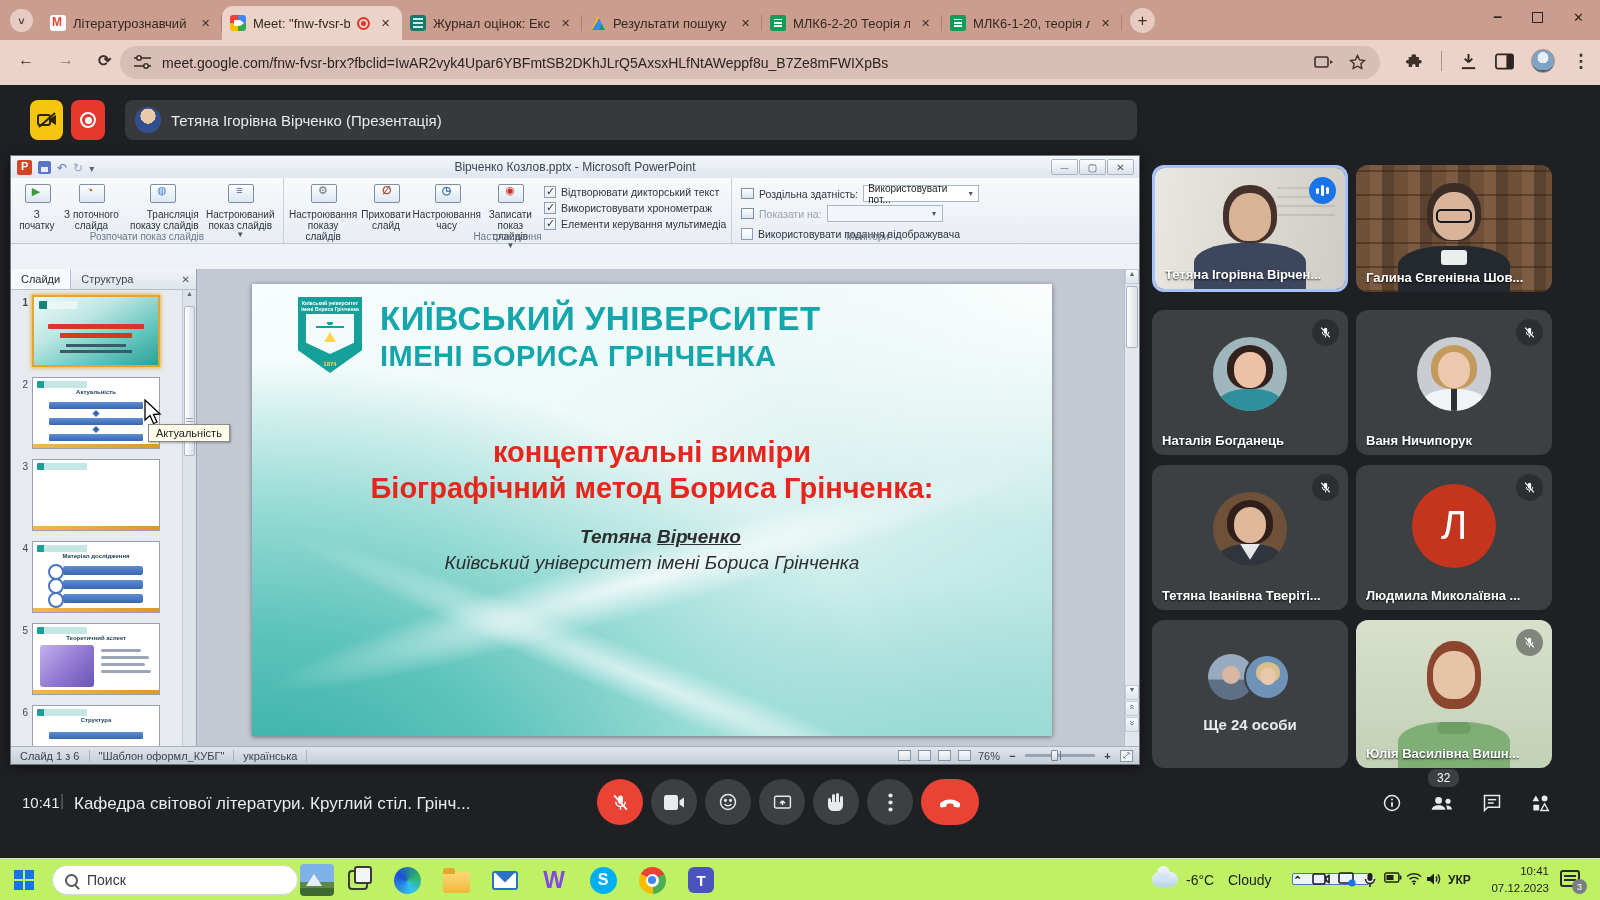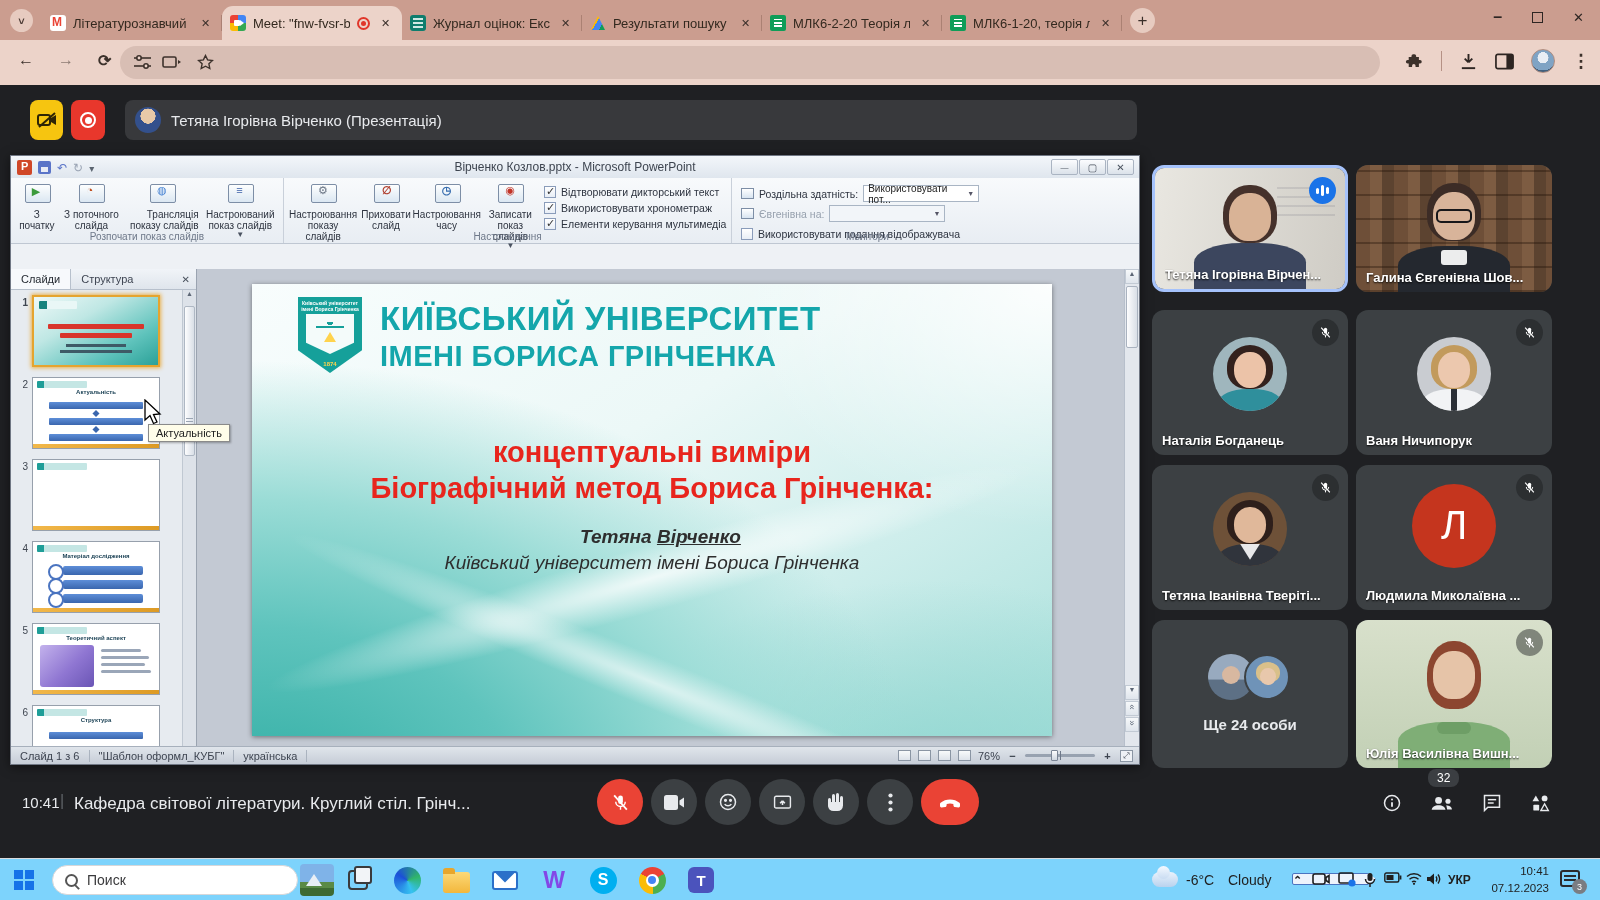--- a/index.html
+++ b/index.html
@@ -268,21 +268,21 @@
   .letter-circle{position:absolute;left:50%;top:42%;width:84px;height:84px;transform:translate(-50%,-50%);border-radius:50%;background:#c5351e;color:#fff;font-size:40px;display:flex;align-items:center;justify-content:center;}
   .ovf-a{position:absolute;top:34px;width:46px;height:46px;border-radius:50%;}
   .o1{left:56px;background:linear-gradient(#98aabf 0 55%,#5d7085 56%);}
   .o1::after{content:'';position:absolute;left:14px;top:12px;width:18px;height:18px;border-radius:50%;background:#d8b8a0;}
   .o2{left:92px;background:linear-gradient(#6f93b8 0 100%);border:2px solid #3c4043;}
   .o2::before{content:'';position:absolute;left:10px;top:6px;width:24px;height:20px;border-radius:50% 50% 40% 40%;background:#d9c08a;}
   .o2::after{content:'';position:absolute;left:14px;top:12px;width:16px;height:17px;border-radius:48%;background:#e8c8ac;}
   .ovf-label{position:absolute;left:0;right:0;top:96px;text-align:center;color:#e8eaed;font-size:15px;font-weight:600;}
 
   
-  .taskbar{position:absolute;left:0;top:858px;width:1600px;height:42px;background:#7dd3fc;border-top:1px solid #d9dbde;padding-left:32px;}
+  .taskbar{position:absolute;left:0;top:858px;width:1600px;height:42px;background:#bef264;border-top:1px solid #d9dbde;padding-left:32px;}
   .start{position:absolute;left:14px;top:11px;width:20px;height:20px;display:grid;grid-template-columns:1fr 1fr;grid-template-rows:1fr 1fr;gap:2px;}
   .start i{background:#1572e8;}
   .tsearch{position:absolute;left:52px;top:6px;width:246px;height:30px;background:#fff;border:1px solid #d7d7d9;border-radius:15px;display:flex;align-items:center;padding:0 12px;gap:9px;}
   .tsearch .mag{width:13px;height:13px;border:2px solid #555;border-radius:50%;position:relative;flex:none;}
   .tsearch .mag::after{content:'';position:absolute;right:-4px;bottom:-3px;width:6px;height:2px;background:#555;transform:rotate(45deg);}
   .tsearch span{font-size:14px;color:#3a3a3c;}
   .widget{position:absolute;left:300px;top:5px;width:34px;height:32px;border-radius:4px;overflow:hidden;background:linear-gradient(180deg,#7fb3e8 0 55%,#5a8a46 55% 75%,#3e6a32 75%);}
   .widget::after{content:'';position:absolute;left:6px;top:10px;width:16px;height:12px;background:#e8eef5;clip-path:polygon(50% 0,100% 100%,0 100%);}
   .taskview{position:absolute;left:348px;top:11px;width:20px;height:20px;border:2px solid #3a3a3c;border-radius:4px;}
   .taskview::after{content:'';position:absolute;left:4px;top:-6px;width:14px;height:14px;border:2px solid #3a3a3c;border-radius:3px;background:#f2f4f7;}
@@ -367,20 +367,21 @@
   </div>
   <div class="urlbar">
     <svg class="tune" viewBox="0 0 17 15">
         <g stroke="#3c312b" stroke-width="1.6" fill="none">
           <line x1="0" y1="3" x2="17" y2="3"></line>
           <line x1="0" y1="11" x2="17" y2="11"></line>
           <circle cx="5" cy="3" r="2.2" fill="#ecd3c9"></circle>
           <circle cx="12" cy="11" r="2.2" fill="#ecd3c9"></circle>
         </g>
       </svg>
+    <span class="url-text">meet.google.com/fnw-fvsr-brx?fbclid=IwAR2vyk4Upar6YBFmtSB2DKhJLrQ5AxsxHLfNtAWeppf8u_B7Ze8mFWIXpBs</span>
     <span class="ub-right">
       <svg class="lineic" width="19" height="15" viewBox="0 0 19 15">
           <rect x="1" y="2" width="13" height="10" rx="1.5" stroke="#3c312b" stroke-width="1.6" fill="none"></rect>
           <path d="M16 5v4l3-2z" fill="#3c312b"></path>
         </svg>
       <svg class="lineic" width="17" height="17" viewBox="0 0 17 17">
           <path d="M8.5 1.5l2.1 4.4 4.8.6-3.5 3.3.9 4.7-4.3-2.3-4.3 2.3.9-4.7L1.6 6.5l4.8-.6z" fill="none" stroke="#3c312b" stroke-width="1.4"></path>
         </svg>
     </span>
   </div>
@@ -497,21 +498,21 @@
           <div class="mrow">
             <span class="mico"></span>
             <span>Роздільна здатність:</span>
             <span class="dropdown">
                 <span>Використовувати пот...</span>
                 <span class="dd-arrow"></span>
               </span>
           </div>
           <div class="mrow dis">
             <span class="mico"></span>
-            <span>Євгенівна на:</span>
+            <span>Показати на:</span>
             <span class="dropdown empty">
                 <span class="dd-arrow"></span>
               </span>
           </div>
           <div class="mrow">
             <span class="ckbox"></span>
             <span>Використовувати подання відображувача</span>
           </div>
         </div>
         <span class="rgroup-label">Монітори</span>

